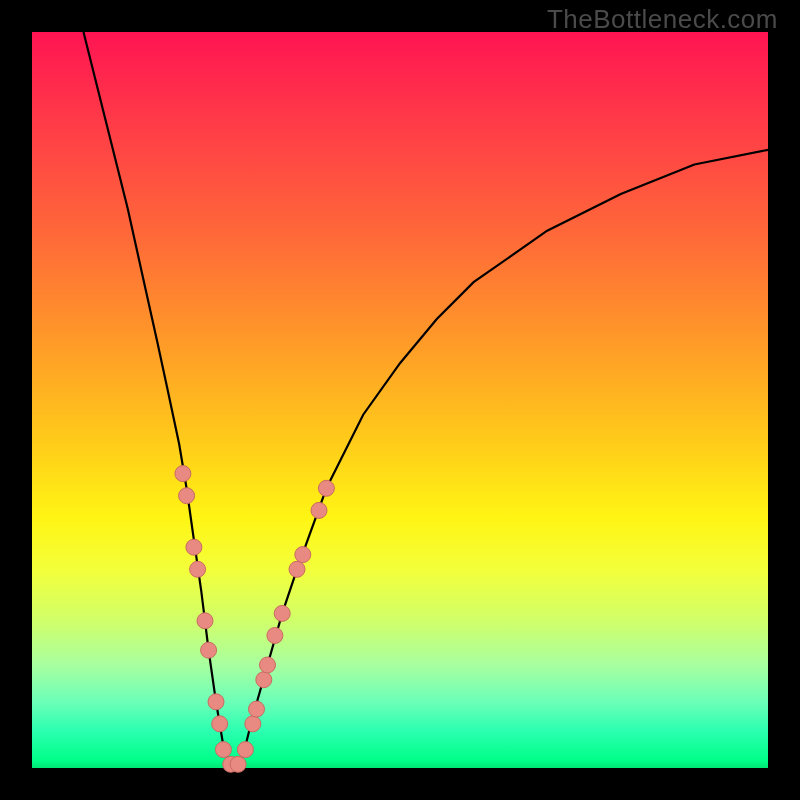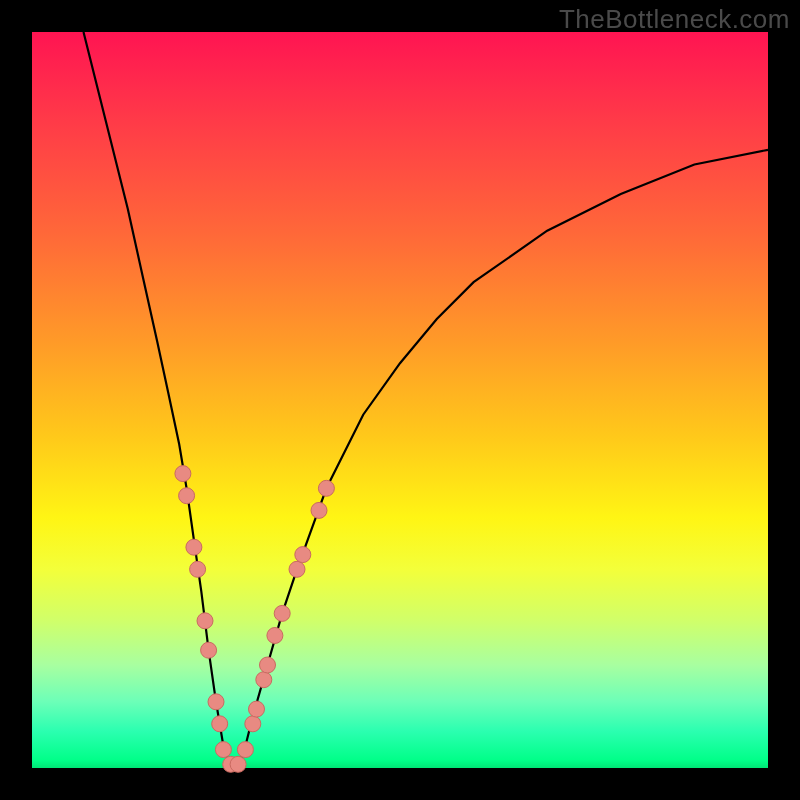--- a/index.html
+++ b/index.html
@@ -13,21 +13,21 @@
   }
   .frame {
     position: relative;
     width: 800px;
     height: 800px;
     background: #000;
   }
   .watermark {
     position: absolute;
     top: 4px;
-    right: 10px;
+    right: 22px;
     color: #4a4a4a;
     font-size: 26px;
     font-weight: 400;
     letter-spacing: 0.5px;
     z-index: 50;
   }
   .plot-area {
     position: absolute;
     left: 32px;
     top: 32px;

